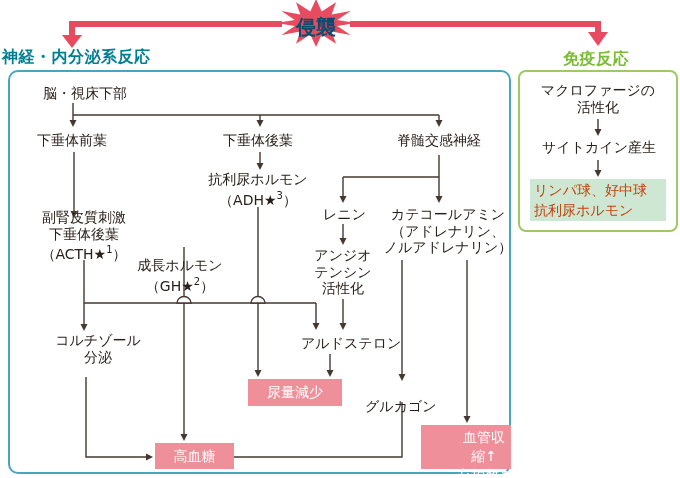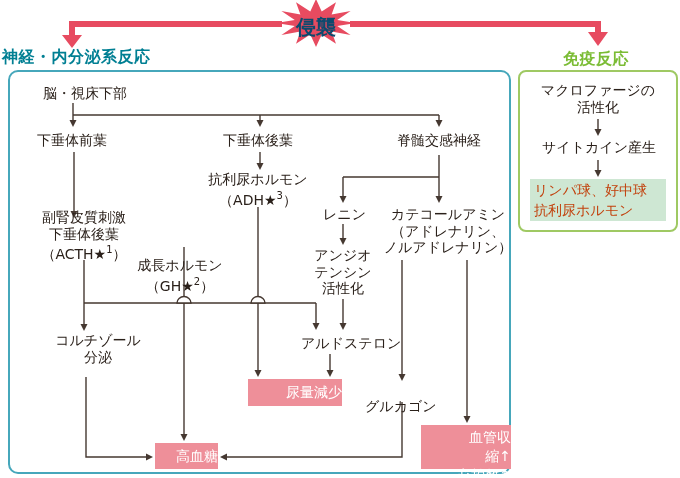--- a/index.html
+++ b/index.html
@@ -7,21 +7,21 @@
          font-family:"DejaVu Sans",sans-serif;color:#2a201a;}
   .node{position:absolute;font-size:14px;line-height:16.5px;text-align:center;
         white-space:nowrap;z-index:3;color:#2a201a;}
   .heading{position:absolute;font-size:16px;font-weight:bold;letter-spacing:0.5px;
            white-space:nowrap;z-index:4;}
   #neuro-box{position:absolute;left:8px;top:70px;width:499px;height:400px;
              border:2.5px solid #46a7bb;border-radius:10px;z-index:1;}
   #immune-box{position:absolute;left:518px;top:70px;width:156px;height:158px;
               border:2.5px solid #9fc963;border-radius:8px;z-index:1;}
   .pinkbox{position:absolute;background:#ee8f99;color:#fff;font-size:14px;
-           text-align:right;z-index:3;}
+           text-align:center;z-index:3;}
   .greenfill{position:absolute;background:#cee7d3;color:#c2410c;font-size:14px;
              line-height:20px;text-align:left;padding:1px 4px;z-index:3;}
   #svg-layer{position:absolute;left:0;top:0;z-index:2;}
   #trigger-label{position:absolute;left:286px;top:14px;width:60px;text-align:center;
                  color:#0c4a6e;font-weight:bold;font-size:20px;z-index:5;}
   sup{font-size:10px;}
 </style>
 </head>
 <body>
 
@@ -139,21 +139,21 @@
     <div>コルチゾール</div>
     <div>分泌</div>
   </div>
 
   <div class="node" style="left:301px;top:335px;width:98px;">アルドステロン</div>
 
   <div class="pinkbox" style="left:248px;top:379px;width:94px;height:27px;line-height:27px;">尿量減少</div>
 
   <div class="node" style="left:365px;top:398px;">グルカゴン</div>
 
-  <div class="pinkbox" style="left:155px;top:443px;width:63px;height:26px;line-height:26px;">高血糖</div>
+  <div class="pinkbox" style="left:155px;top:443px;width:79px;height:26px;line-height:26px;">高血糖</div>
 
   <div class="pinkbox" style="left:421px;top:425px;width:90px;height:44px;line-height:19px;padding-top:3px;box-sizing:border-box;padding-left:36px;">
     <div>血管収縮↑</div>
     <div>心拍数↑</div>
   </div>
 
   <div class="node" style="left:530px;top:82px;width:136px;">
     <div>マクロファージの</div>
     <div>活性化</div>
   </div>

